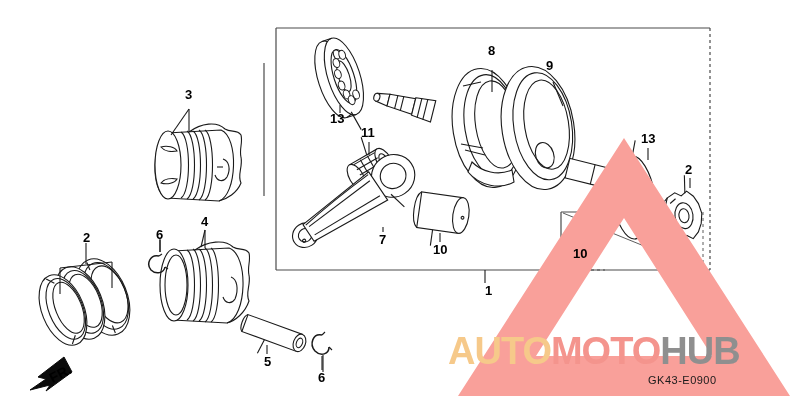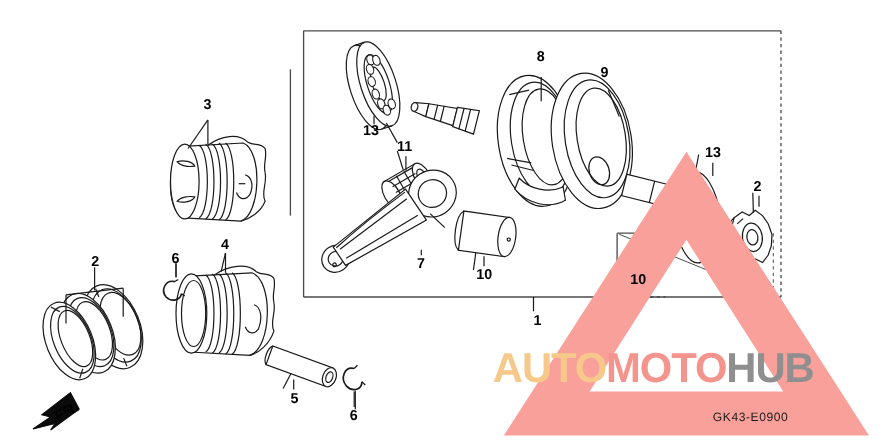--- a/index.html
+++ b/index.html
@@ -17,21 +17,21 @@
     font-weight:normal;font-size:11px;color:#1a1a1a;letter-spacing:.5px;
   }
   .frtext{
     position:absolute;font-family:"Liberation Sans",sans-serif;
     font-weight:bold;font-size:14px;color:#000;
     transform:rotate(-28deg);transform-origin:left bottom;
   }
   .wm-text{
     position:absolute;font-family:"Liberation Sans",sans-serif;
     font-weight:bold;font-size:38px;letter-spacing:-1px;
-    line-height:1;white-space:nowrap;user-select:none;
+    line-height:1;white-space:nowrap;user-select:none;margin-top:16px;
   }
 </style>
 </head>
 <body>
 
 <div id="stage">
 
   <svg class="layer" width="800" height="400" viewBox="0 0 800 400">
     <defs>
       <style>

